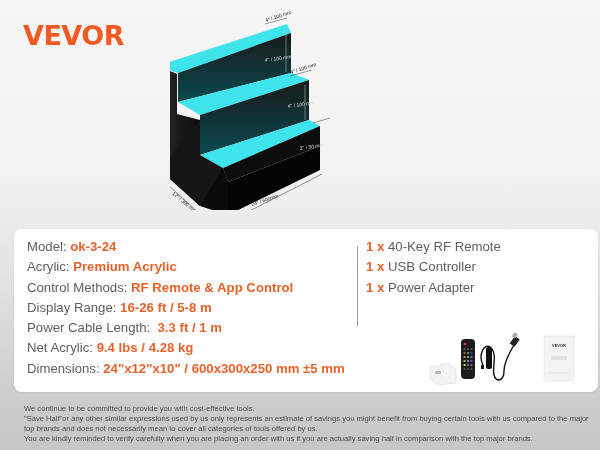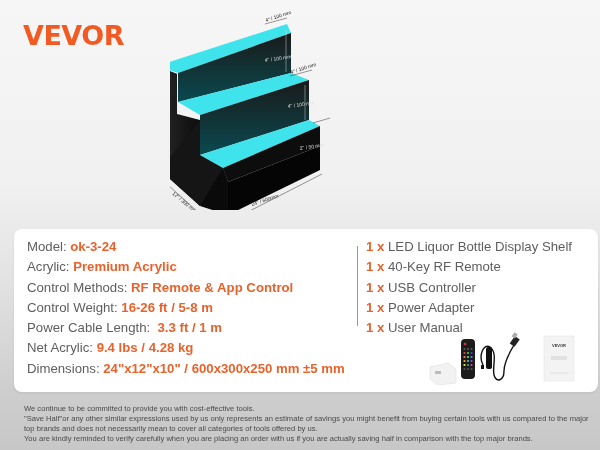--- a/index.html
+++ b/index.html
@@ -92,34 +92,32 @@
     <text class="dim-label-w" x="118" y="98" transform="rotate(-8 118 98)">4" / 100 mm</text>
     <text class="dim-label-w" x="130" y="140" transform="rotate(-8 130 140)">2" / 50 mm</text>
   </svg>
 </div>
 
 <div class="card">
   <div class="specs">
     <div class="spec-row"><span>Model: </span><span class="val">ok-3-24</span></div>
     <div class="spec-row"><span>Acrylic: </span><span class="val">Premium Acrylic</span></div>
     <div class="spec-row"><span>Control Methods: </span><span class="val">RF Remote &amp; App Control</span></div>
-    <div class="spec-row"><span>Control Weight: </span><span class="val">16-26 ft / 5-8 m</span></div>
+    <div class="spec-row"><span>Display Range: </span><span class="val">16-26 ft / 5-8 m</span></div>
     <div class="spec-row"><span style="white-space:pre">Power Cable Length:  </span><span class="val">3.3 ft / 1 m</span></div>
     <div class="spec-row"><span>Net Acrylic: </span><span class="val">9.4 lbs / 4.28 kg</span></div>
     <div class="spec-row"><span>Dimensions: </span><span class="val">24"x12"x10" / 600x300x250 mm ±5 mm</span></div>
   </div>
 
   <div class="divider"></div>
 
   <div class="package">
-    <div class="pkg-row"><span class="qty">1 x </span><span>LED Liquor Bottle Display Shelf</span></div>
     <div class="pkg-row"><span class="qty">1 x </span><span>40-Key RF Remote</span></div>
     <div class="pkg-row"><span class="qty">1 x </span><span>USB Controller</span></div>
     <div class="pkg-row"><span class="qty">1 x </span><span>Power Adapter</span></div>
-    <div class="pkg-row"><span class="qty">1 x </span><span>User Manual</span></div>
   </div>
 
   <div class="accessories">
     <svg viewBox="0 0 150 60" xmlns="http://www.w3.org/2000/svg">
 
       <g>
         <polygon points="2,42 20,38 28,44 28,58 10,60 2,54" fill="#f2f2f2" stroke="#ddd" stroke-width="0.6"></polygon>
         <rect x="7" y="46" width="6" height="3" fill="#bbb"></rect>
       </g>
 

